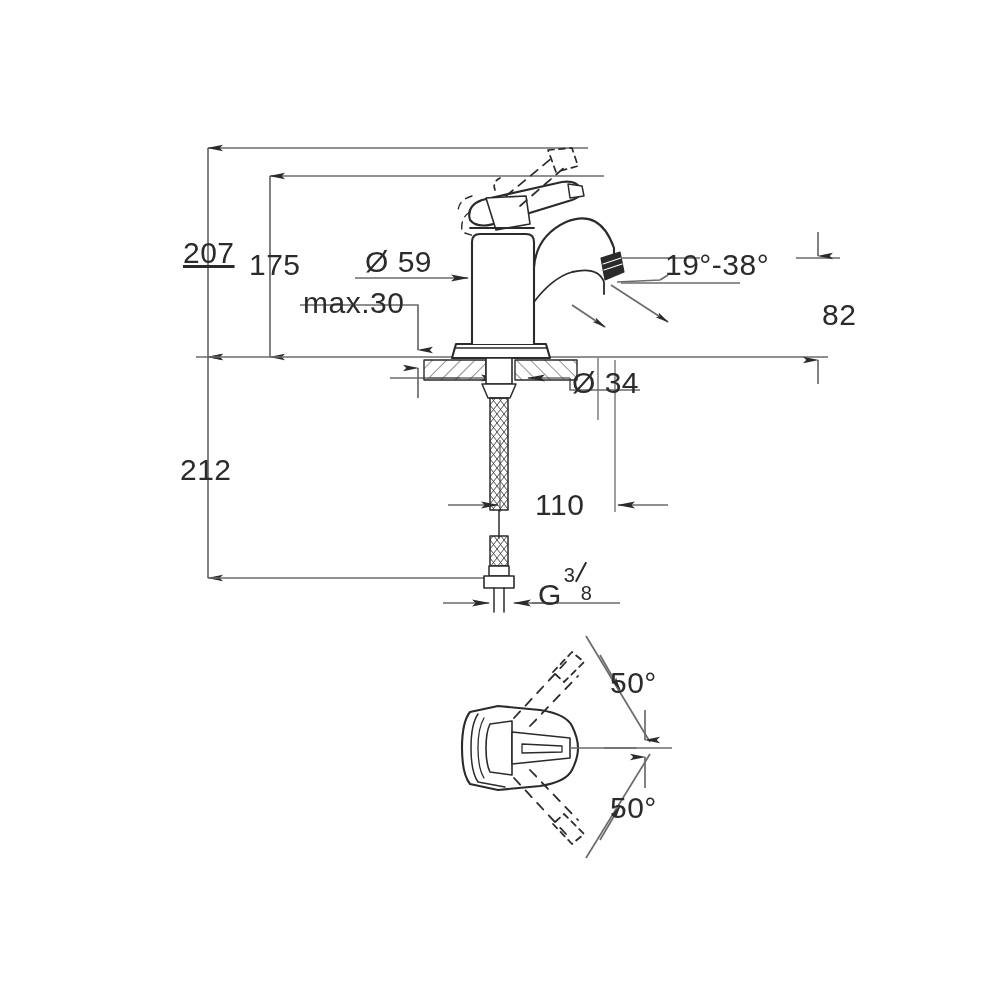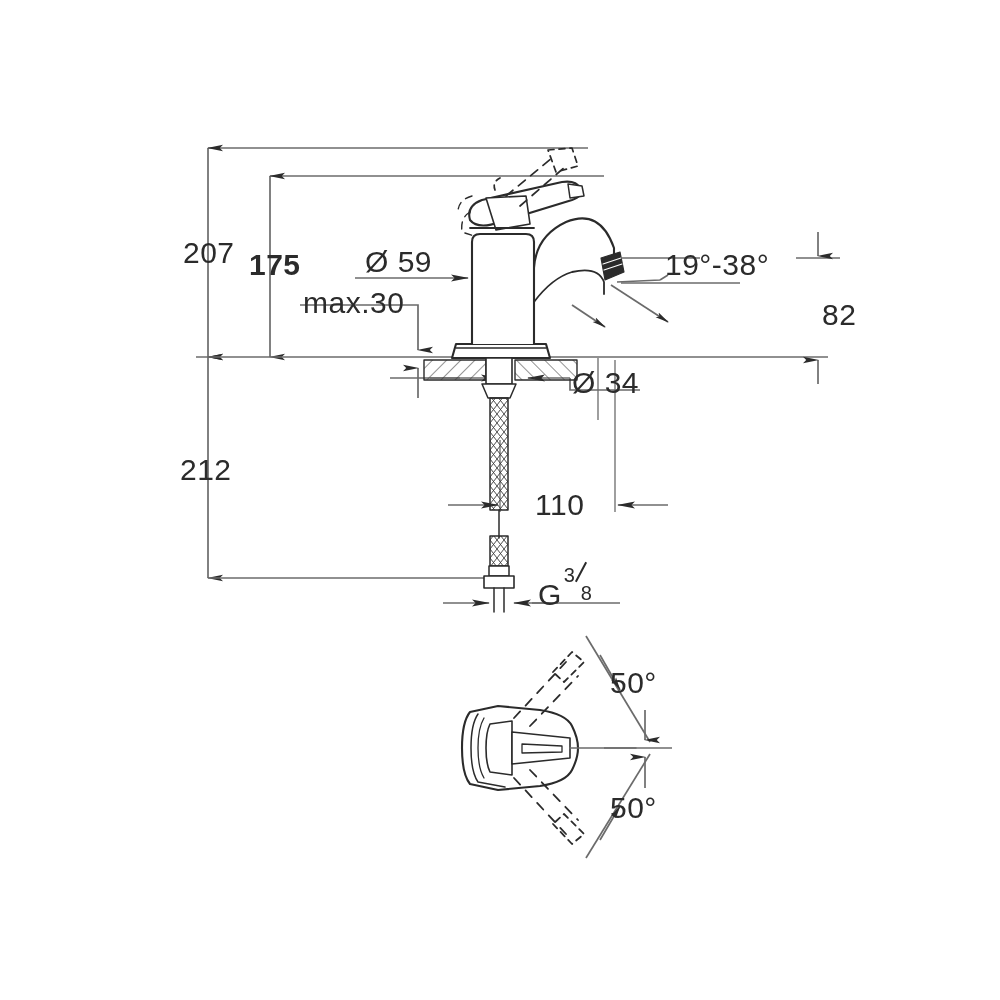--- a/index.html
+++ b/index.html
@@ -247,23 +247,23 @@
         <line x1="514" y1="718" x2="566" y2="662" stroke="#2b2b2b"></line>
         <line x1="530" y1="726" x2="578" y2="676" stroke="#2b2b2b"></line>
         <path d="M553,672 L572,652 L584,662 L564,682 Z" stroke="#2b2b2b" stroke-dasharray="6 5"></path>
         <line x1="514" y1="778" x2="566" y2="834" stroke="#2b2b2b"></line>
         <line x1="530" y1="770" x2="578" y2="820" stroke="#2b2b2b"></line>
         <path d="M553,824 L572,844 L584,834 L564,814 Z" stroke="#2b2b2b" stroke-dasharray="6 5"></path>
       </g>
     </g>
   </svg>
 
-  <div class="dim-text" style="left:183px; top:238px;">207</div>
-
-  <div class="dim-text" style="left:249px; top:250px;font-weight:bold;">175</div>
+  <div class="dim-text" style="left:183px; top:238px;text-decoration:underline;">207</div>
+
+  <div class="dim-text" style="left:249px; top:250px;">175</div>
 
   <div class="dim-text" style="left:303px; top:288px;">max.30</div>
 
   <div class="dim-text" style="left:365px; top:247px;">Ø 59</div>
 
   <div class="dim-text" style="left:572px; top:368px;text-align:right;">Ø 34</div>
 
   <div class="dim-text" style="left:665px; top:250px;">19°-38°</div>
 
   <div class="dim-text" style="left:788px; top:300px;margin-left:34px;">82</div>

